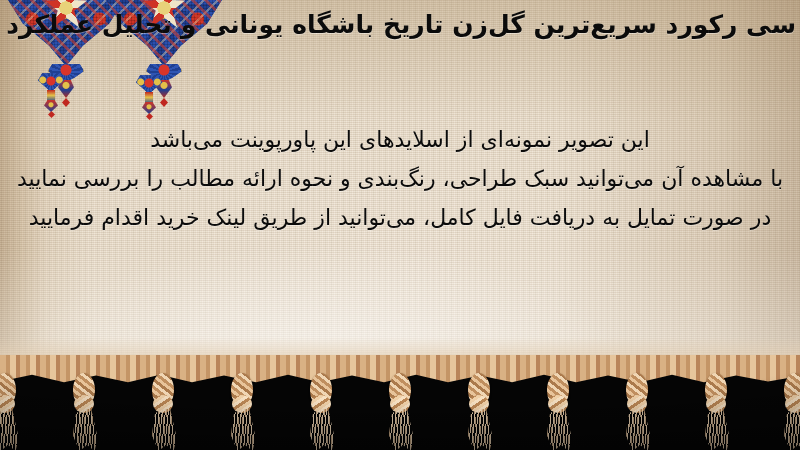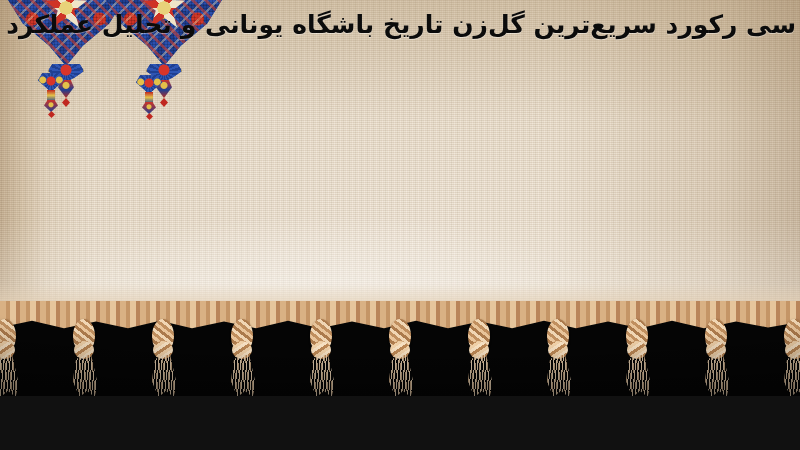--- a/index.html
+++ b/index.html
@@ -1,21 +1,21 @@
 <!DOCTYPE html>
 <html lang="fa" dir="rtl"><head>
 <meta charset="utf-8">
 <title>Slide Preview</title>
 <style>
   html,body{margin:0;padding:0;background:#111;}
   *{box-sizing:border-box;}
 
   .slide{
     position:relative;
-    width:800px;height:396px;
+    width:800px;height:450px;
     overflow:hidden;
     font-family:"DejaVu Sans","Liberation Sans",sans-serif;
     background:#e9ddc6;
   }
 
   
   .canvas-bg{
     position:absolute;inset:0;
     background:
       linear-gradient(90deg,
@@ -264,20 +264,25 @@
         <div class="stem"></div>
         <div class="tip"></div>
         <div class="pip"></div>
     </div>
   </div>
 
   <div class="headline">
     <div class="hl1">سی رکورد سریع‌ترین گل‌زن تاریخ باشگاه یونانی و تحلیل عملکرد</div>
   </div>
 
+  <div class="body-block">
+    <p class="l1">این تصویر نمونه‌ای از اسلایدهای این پاورپوینت می‌باشد</p>
+    <p class="l2">با مشاهده آن می‌توانید سبک طراحی، رنگ‌بندی و نحوه ارائه مطالب را بررسی نمایید</p>
+    <p class="l3">در صورت تمایل به دریافت فایل کامل، می‌توانید از طریق لینک خرید اقدام فرمایید</p>
+  </div>
 
   <div class="fringe">
     <div class="cloth-fade"></div>
     <div class="edge"></div>
     <div class="tassels">
         <div class="tassel" style="left: -12px;">
           <div class="knot"></div>
           <div class="knot2"></div>
           <div class="brush"></div>
         </div>

